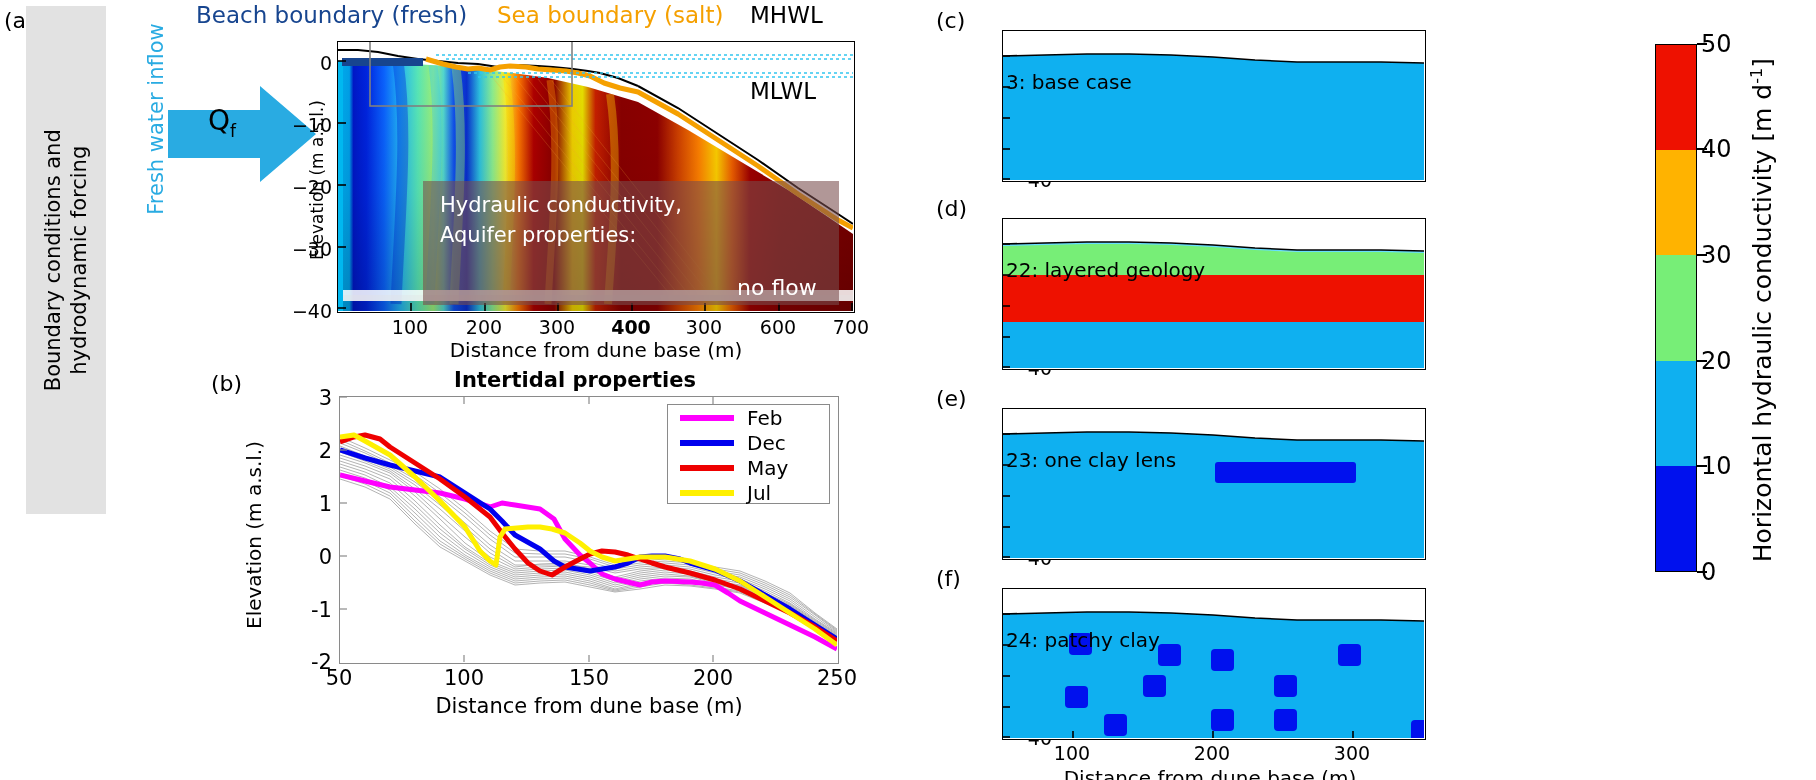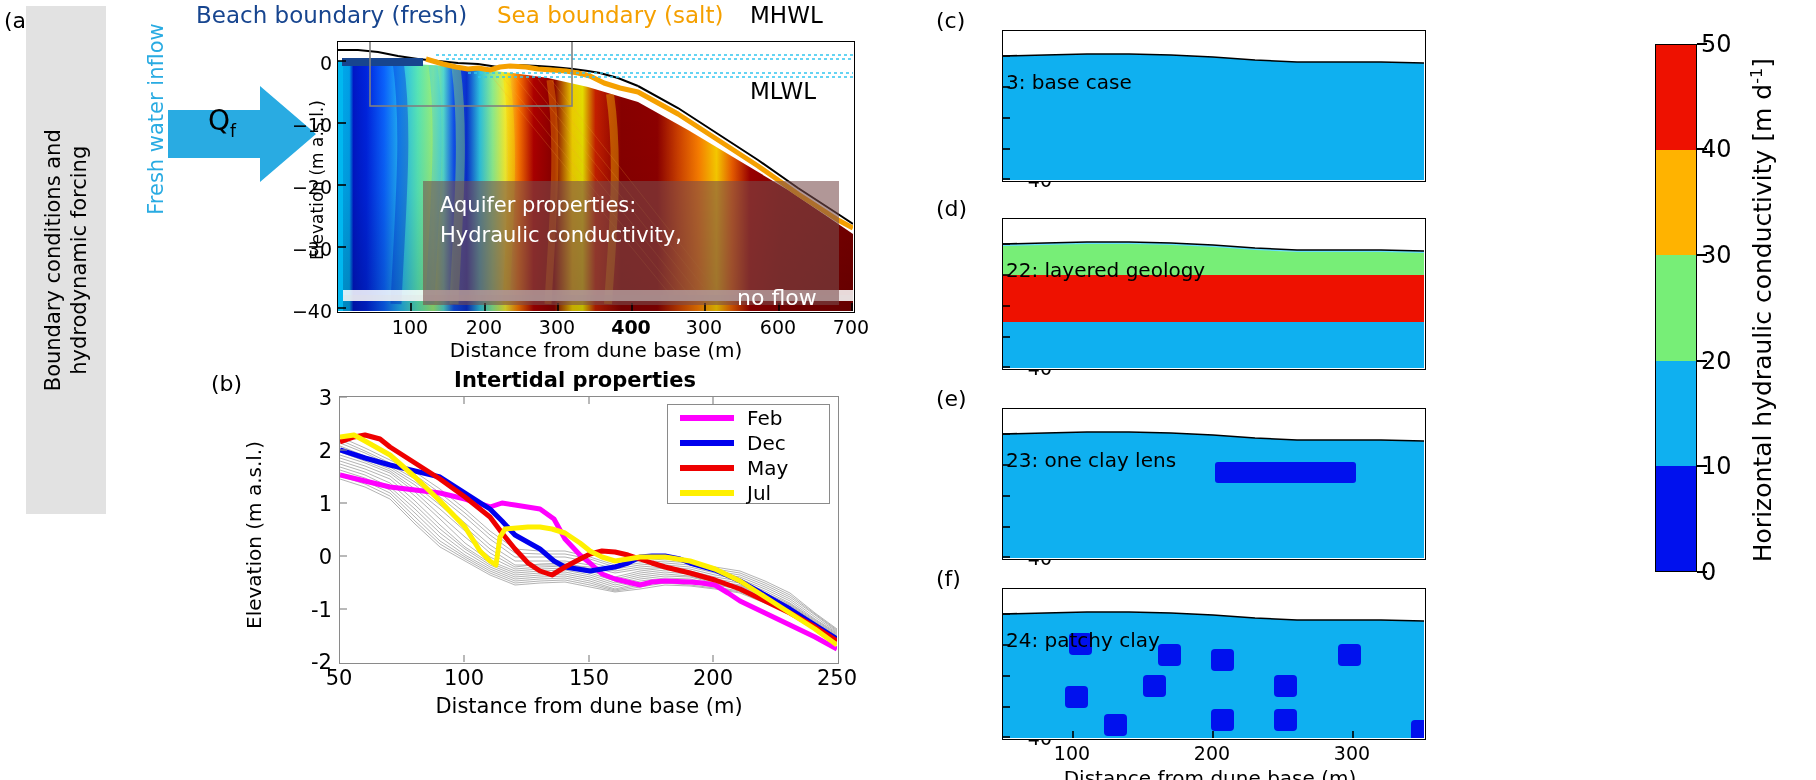--- a/index.html
+++ b/index.html
@@ -42,21 +42,21 @@
   #qf-text sub { font-size:17px; }
 
   
   #pa-axes { left:337px; top:41px; width:518px; height:272px;
              border-left:1.6px solid #000; border-bottom:1.6px solid #000;
              border-top:1.6px solid #000; border-right:1.6px solid #000; }
   #bb-label { left:196px; top:2px; font-size:23px; color:#17458F; white-space:nowrap;}
   #sb-label { left:497px; top:2px; font-size:23px; color:#F5A000; white-space:nowrap;}
   #mhwl-label { left:750px; top:2px; font-size:23px; color:#000; }
   #mlwl-label { left:750px; top:78px; font-size:23px; color:#000; }
-  #noflow-label { left:737px; top:285px; font-size:22px; color:#fff; }
+  #noflow-label { left:737px; top:275px; font-size:22px; color:#fff; }
 
   #pa-ylab { left:303px; top:60px; width:28px; height:240px;
              display:flex; align-items:center; justify-content:center; }
   #pa-ylab .vtext { transform:rotate(-90deg); white-space:nowrap; font-size:17px;}
   .ytick-a { position:absolute; right:0; font-size:19px; text-align:right;
              transform:translateY(-50%); width:44px; }
   .xtick-a { position:absolute; top:0; font-size:19px; text-align:center;
              transform:translateX(-50%); width:60px; }
   #pa-xlab { left:406px; top:338px; width:380px; text-align:center; font-size:20px; }
 
@@ -256,22 +256,22 @@
       <line x1="220" y1="269" x2="220" y2="261"></line>
       <line x1="294" y1="269" x2="294" y2="261"></line>
       <line x1="367" y1="269" x2="367" y2="261"></line>
       <line x1="441" y1="269" x2="441" y2="261"></line>
       <line x1="514" y1="269" x2="514" y2="261"></line>
     </g>
   </svg>
 </div>
 
 <div class="abs" id="aquifer-box">
+  <div>Hydraulic conductivity,</div>
   <div>Aquifer properties:</div>
-  <div>Hydraulic conductivity,</div>
 </div>
 <div class="abs" id="noflow-label">no flow</div>
 
 <div class="abs" style="left:337px; top:316px; width:518px; height:26px;">
   <div class="xtick-a" style="left:73px;">100</div>
   <div class="xtick-a" style="left:147px;">200</div>
   <div class="xtick-a" style="left:220px;">300</div>
   <div class="xtick-a" style="left:294px;font-weight:bold;">400</div>
   <div class="xtick-a" style="left:367px;">300</div>
   <div class="xtick-a" style="left:441px;">600</div>

